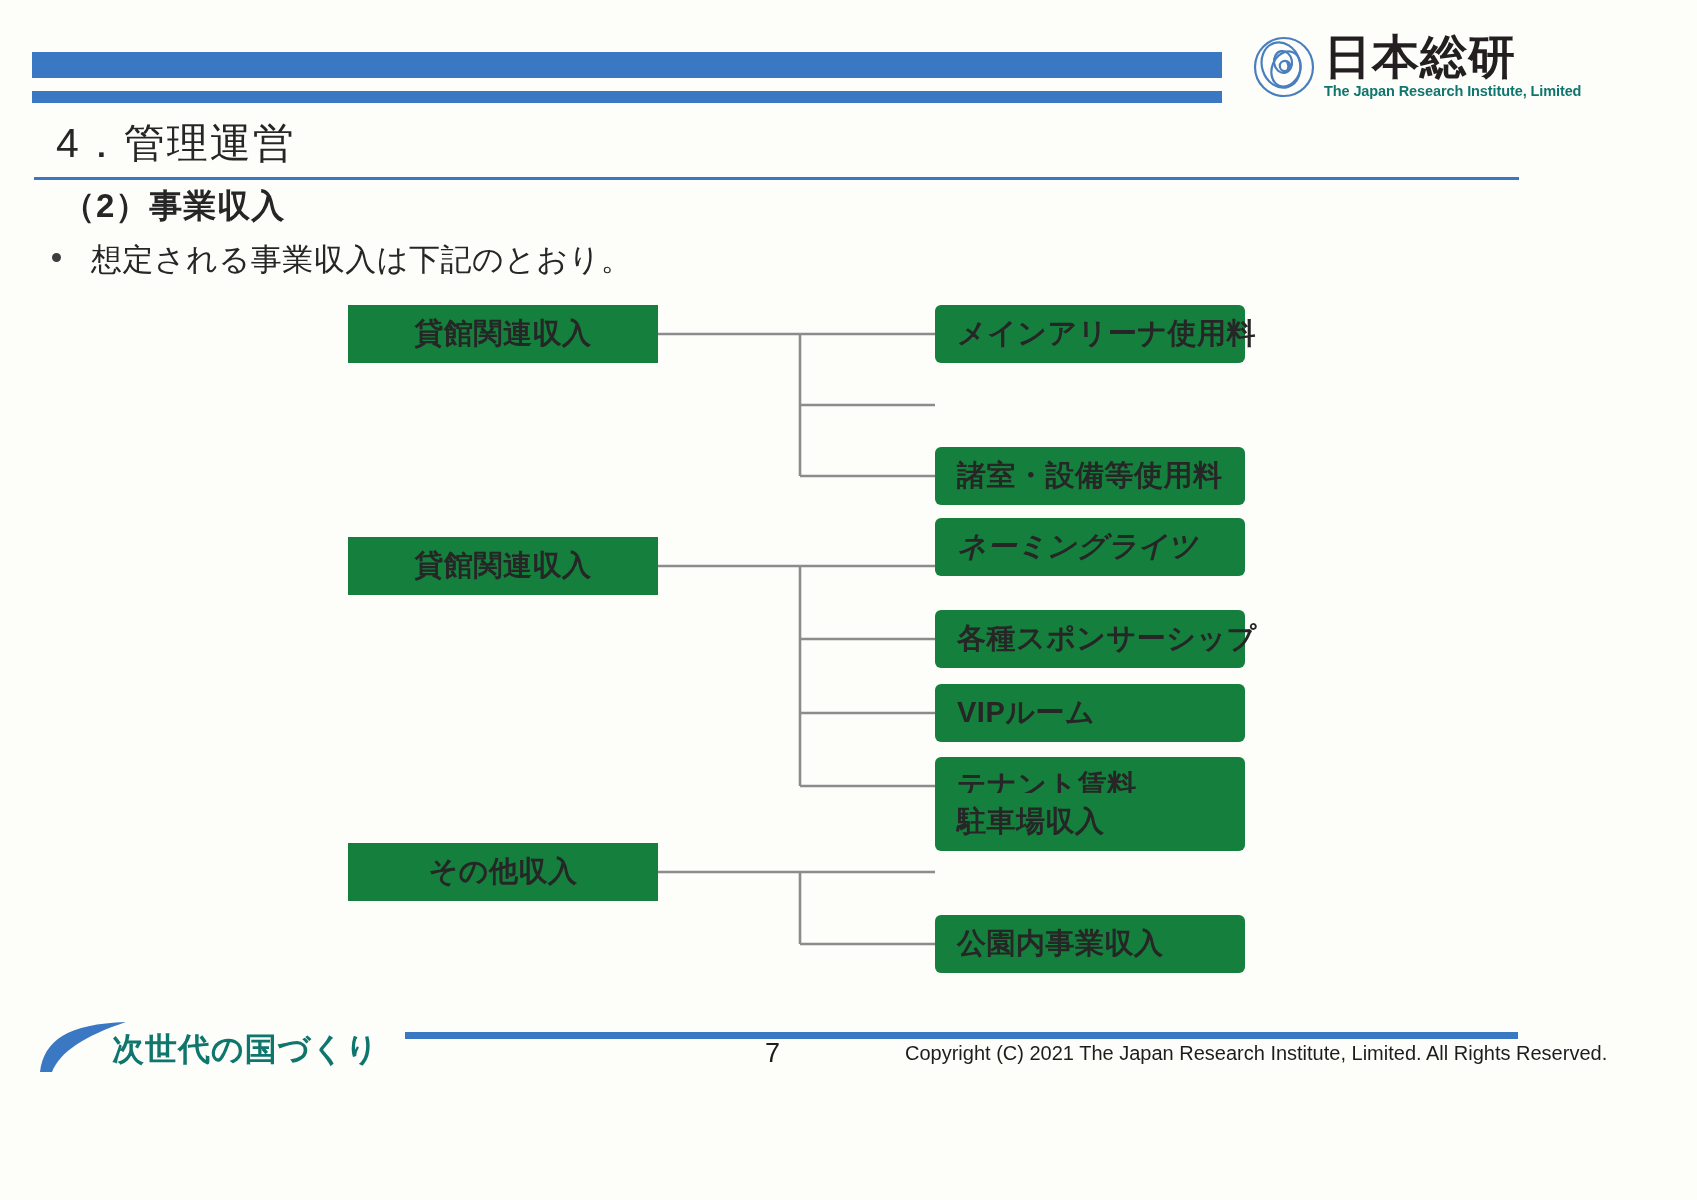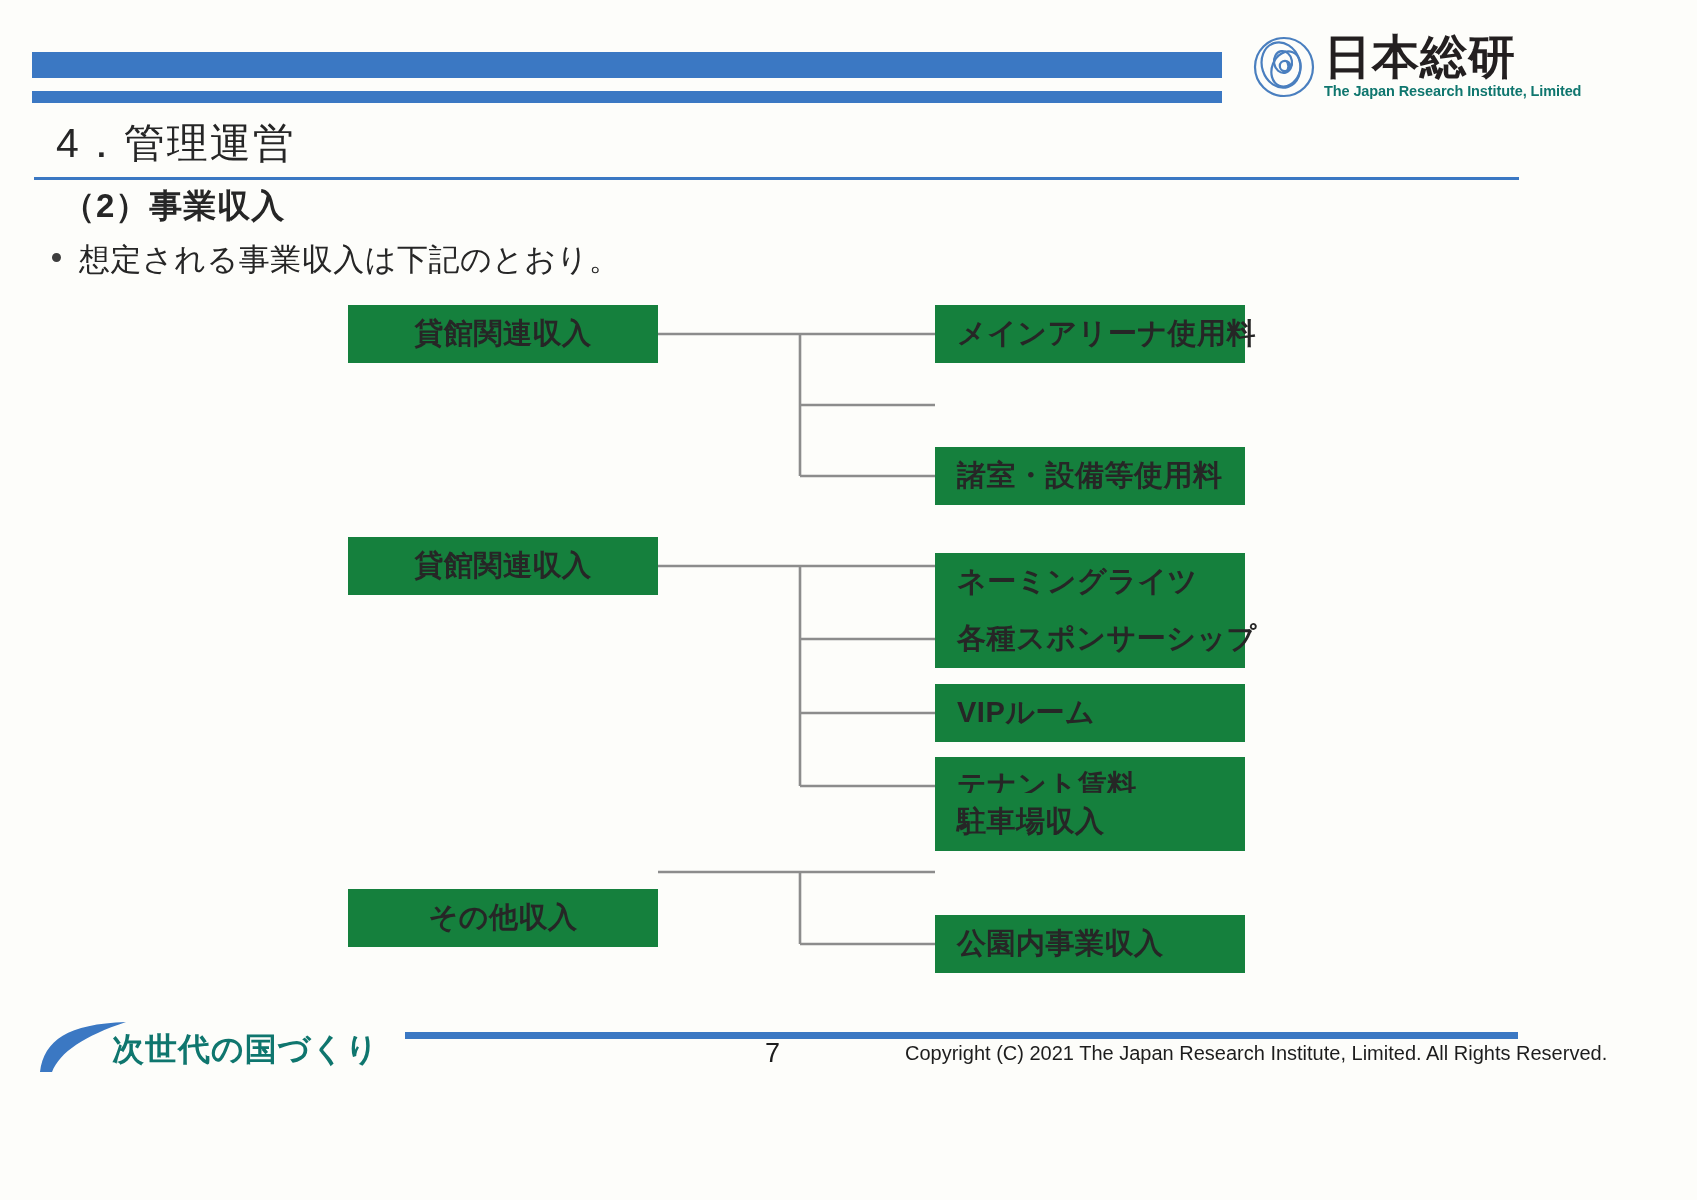--- a/index.html
+++ b/index.html
@@ -116,20 +116,21 @@
     background: #3d3d3d;
     margin-right: 18px;
     position: relative;
     top: -8px;
   }
   .bullet-text {
     font-size: 31px;
     color: #262626;
     letter-spacing: 0.5px;
     white-space: nowrap;
+    margin-left: 12px;
   }
 
   
   #diagram {
     position: absolute;
     left: 0;
     top: 0;
     width: 1697px;
     height: 1200px;
     pointer-events: none;
@@ -150,20 +151,21 @@
   }
   .node.parent {
     width: 310px;
     height: 58px;
     justify-content: center;
   }
   .node.child {
     width: 310px;
     height: 58px;
     padding-left: 22px;
+    border-radius: 6px;
   }
 
   
   .footer-rule {
     position: absolute;
     left: 405px;
     top: 1032px;
     width: 1113px;
     height: 7px;
     background: #3b78c3;
@@ -259,34 +261,34 @@
   <div class="node child" style="left:935px; top:305px;">
     <span>メインアリーナ使用料</span>
   </div>
   <div class="node child" style="left:935px; top:447px;">
     <span>諸室・設備等使用料</span>
   </div>
 
   <div class="node parent" style="left:348px; top:537px;">
     <span>貸館関連収入</span>
   </div>
-  <div class="node child" style="left:935px; top:553px;">
+  <div class="node child" style="left:935px; top:518px;font-style:italic;">
     <span>ネーミングライツ</span>
   </div>
   <div class="node child" style="left:935px; top:610px;">
     <span>各種スポンサーシップ</span>
   </div>
   <div class="node child" style="left:935px; top:684px;">
     <span>VIPルーム</span>
   </div>
   <div class="node child" style="left:935px; top:757px;">
     <span>テナント賃料</span>
   </div>
 
-  <div class="node parent" style="left:348px; top:889px;">
+  <div class="node parent" style="left:348px; top:843px;">
     <span>その他収入</span>
   </div>
   <div class="node child" style="left:935px; top:793px;">
     <span>駐車場収入</span>
   </div>
   <div class="node child" style="left:935px; top:915px;">
     <span>公園内事業収入</span>
   </div>
 
   <svg class="footer-swoosh" viewBox="0 0 90 56">

